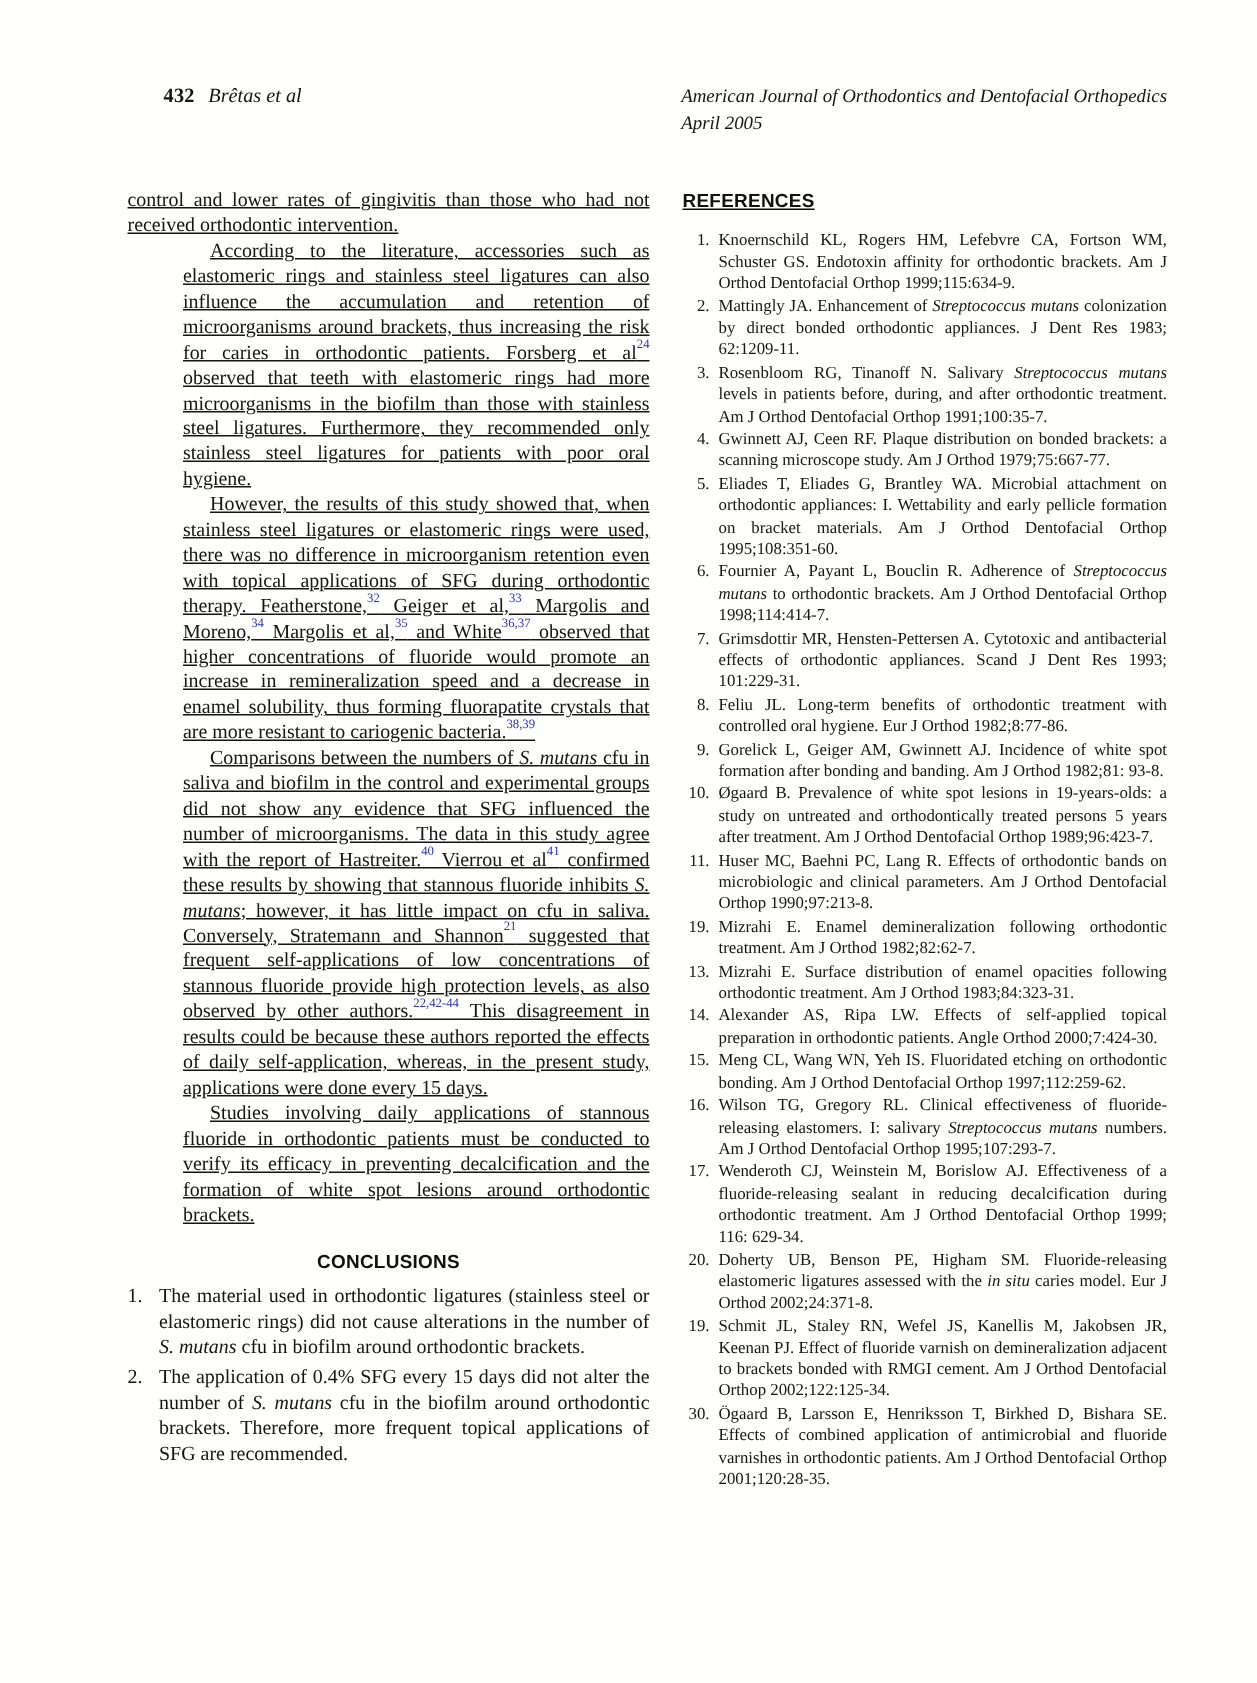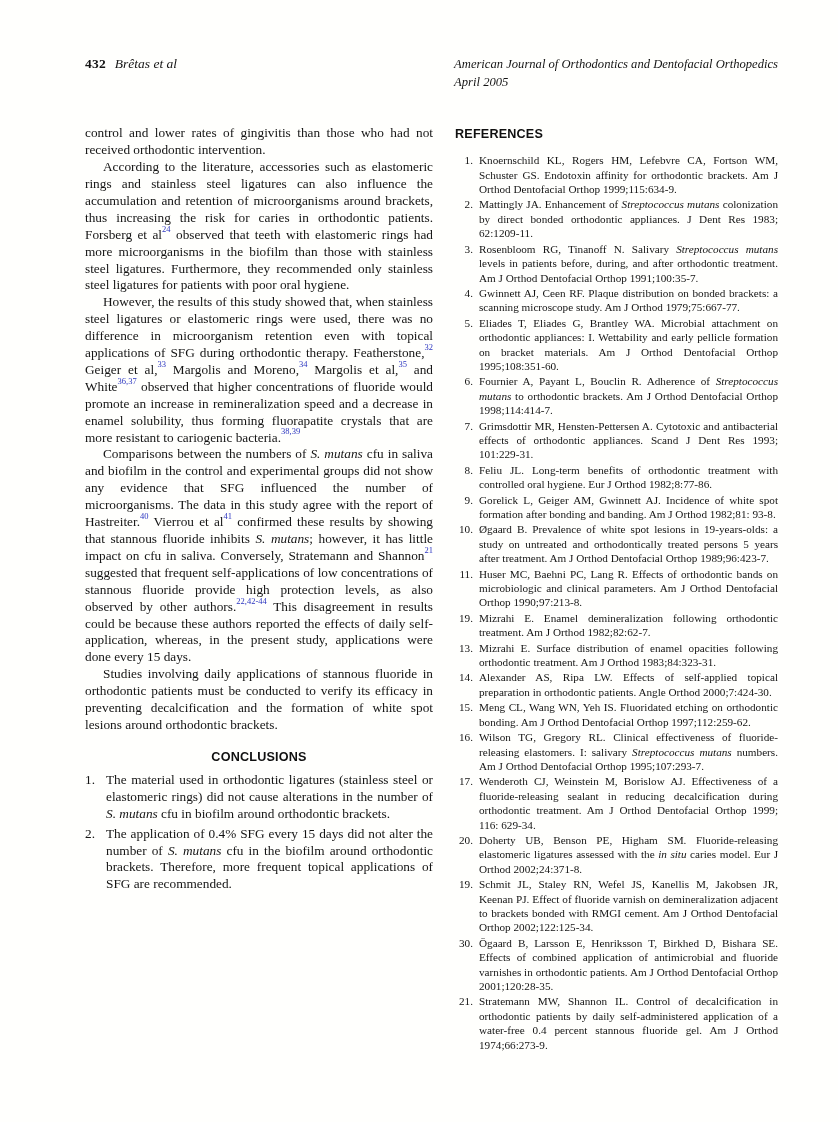--- a/index.html
+++ b/index.html
@@ -7,46 +7,46 @@
   .page {
     position:relative;
     width:838px; height:1122px;
     background:#fffffd;
     font-family:"Liberation Serif", serif;
     color:#141414;
     padding:56px 60px 40px 85px;
     overflow:hidden;
   }
   
-  .runhead { display:flex; justify-content:space-between; align-items:flex-start; margin-bottom:34px; }
+  .runhead { display:flex; justify-content:space-between; align-items:flex-start; margin-bottom:34px;margin-left:24px; }
   .rh-left { font-size:13.5px; }
   .pgnum { font-weight:bold; margin-right:9px; letter-spacing:0.2px; }
   .authors { font-style:italic; }
   .rh-right { text-align:left; font-style:italic; font-size:12.6px; line-height:1.4; }
   
   .cols { display:flex; gap:22px; }
   .col-left  { width:348px; flex:none; }
   .col-right { width:323px; flex:none; }
   
-  .para { font-size:13.3px; line-height:16.9px; text-align:justify; }
-  .para.ind { text-indent:18px; }
+  .para { font-size:13.3px; line-height:16.9px; text-align:justify;text-decoration:underline; }
+  .para.ind { text-indent:18px;margin-left:37px; }
   .it { font-style:italic; }
   sup.cite {
     font-size:8.5px; line-height:0;
     position:relative; top:-0.2em; vertical-align:super;
     color:#2b35c0;
   }
   
   .section-heading {
     font-family:"Liberation Sans", sans-serif;
     font-size:12.6px; font-weight:bold; letter-spacing:0.2px;
     color:#101010;
   }
   .concl-heading { margin:16px 0 8px 0;text-align:center; }
-  .refs-heading  { margin:2px 0 12px 0; }
+  .refs-heading  { margin:2px 0 12px 0;text-decoration:underline; }
   
   .numlist .item { display:flex; }
   .concl-list .item { font-size:13.3px; line-height:16.9px; margin-bottom:3px; }
   .concl-list .num { flex:none; width:15px; margin-right:6px; }
   .concl-list .txt { flex:1; text-align:justify; }
   .ref-list .item { font-size:11.2px; line-height:14.4px; margin-bottom:1px; }
   .ref-list .num { flex:none; width:18px; text-align:right; margin-right:6px; }
   .ref-list .txt { flex:1; text-align:justify; }
 </style>
 </head>
@@ -164,21 +164,17 @@
             <span class="txt"><span>Doherty UB, Benson PE, Higham SM. Fluoride-releasing elastomeric ligatures assessed with the </span><span class="it">in situ</span><span> caries model. Eur J Orthod 2002;24:371-8.</span></span>
           </div>
           <div class="item">
             <span class="num">19.</span>
             <span class="txt"><span>Schmit JL, Staley RN, Wefel JS, Kanellis M, Jakobsen JR, Keenan PJ. Effect of fluoride varnish on demineralization adjacent to brackets bonded with RMGI cement. Am J Orthod Dentofacial Orthop 2002;122:125-34.</span></span>
           </div>
           <div class="item">
             <span class="num">30.</span>
             <span class="txt"><span>Ögaard B, Larsson E, Henriksson T, Birkhed D, Bishara SE. Effects of combined application of antimicrobial and fluoride varnishes in orthodontic patients. Am J Orthod Dentofacial Orthop 2001;120:28-35.</span></span>
           </div>
-          <div class="item">
-            <span class="num">21.</span>
-            <span class="txt"><span>Stratemann MW, Shannon IL. Control of decalcification in orthodontic patients by daily self-administered application of a water-free 0.4 percent stannous fluoride gel. Am J Orthod 1974;66:273-9.</span></span>
-          </div>
         </div>
     </div>
 
   </div>
 </div>
 
 </body></html>

